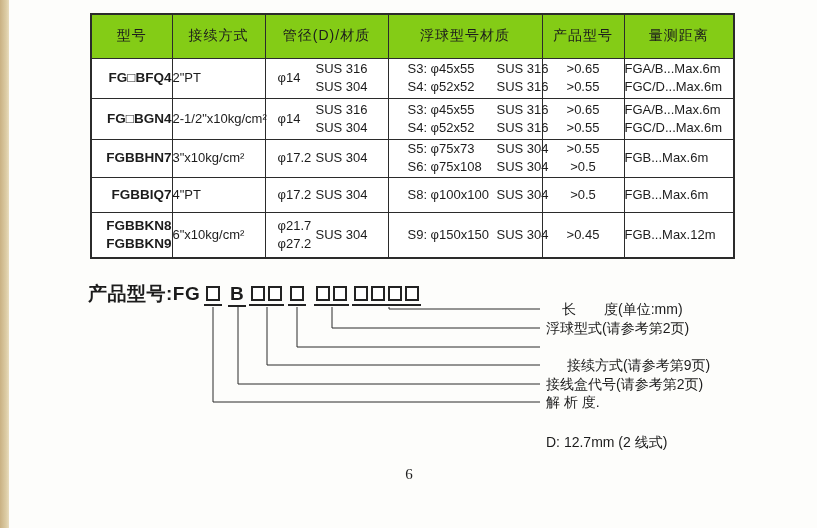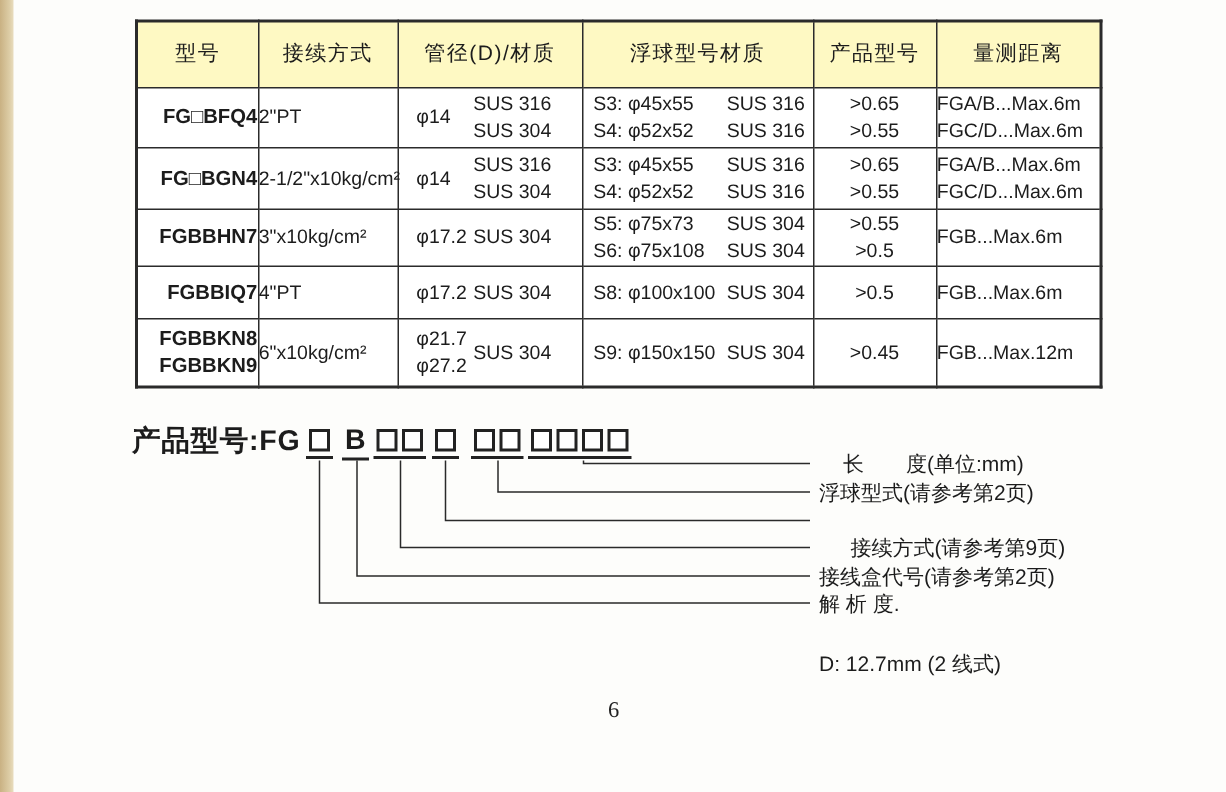--- a/index.html
+++ b/index.html
@@ -24,32 +24,32 @@
     border: 2px solid #2b2b2b;
     background: #fff;
     font-size: 13px;
   }
   table.spec th, table.spec td {
     border: 1px solid #2b2b2b;
     vertical-align: middle;
     padding: 0;
   }
   table.spec th {
-    background: #fef9c3;
+    background: #84cc16;
     font-weight: normal;
     font-size: 14px;
     text-align: center;
     letter-spacing: 1px;
   }
   td.model-cell { text-align: right; font-weight: bold; font-size: 13.5px; margin-top: 40px; }
   td.conn-cell  { padding-left: 7px; font-size: 13px; }
   .cellflex { display: flex; align-items: center; width: 100%; }
   .dia-col  { width: 46px; padding-left: 12px; flex: none; }
   .mat-col  { flex: 1; padding-left: 4px; }
-  .fmodel-col { width: 96px; padding-left: 7px; flex: none; }
+  .fmodel-col { width: 96px; padding-left: 7px; flex: none; margin-left: 12px; }
   .fmat-col   { flex: 1; }
   td.gravity-cell { text-align: center; }
   td.distance-cell { padding-left: 9px; margin-left: 38px; }
   .ln { display: block; line-height: 18px; white-space: nowrap; }
   
   .diagram { position: absolute; left: 0; top: 0; width: 718px; height: 528px; }
   .model-prefix {
     position: absolute; left: 88px; top: 281px;
     font-size: 19px; font-weight: bold; letter-spacing: 0.5px;
   }

